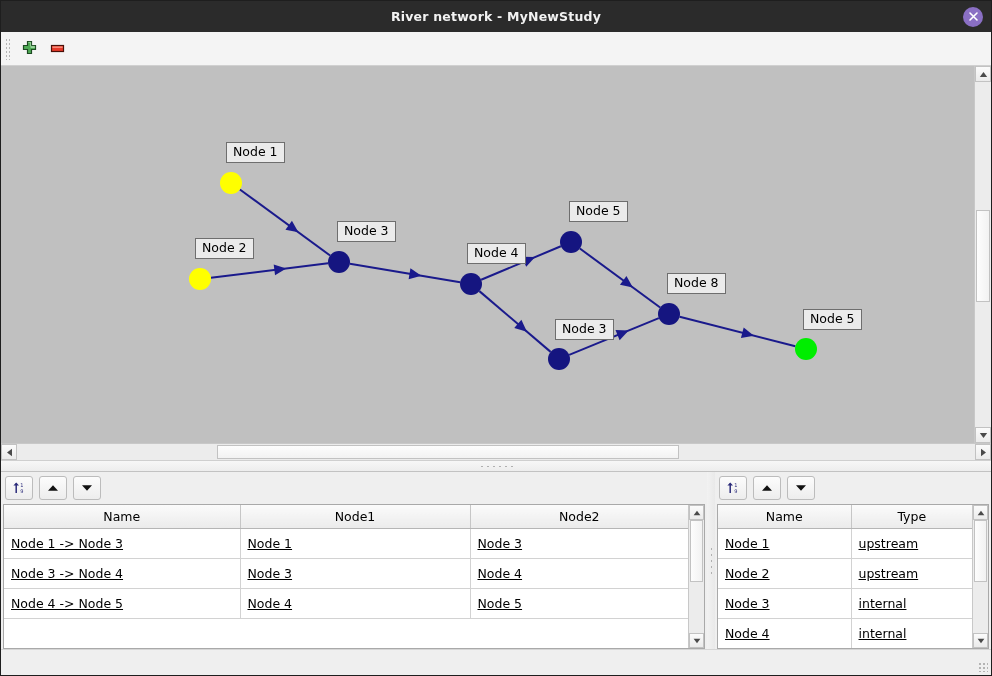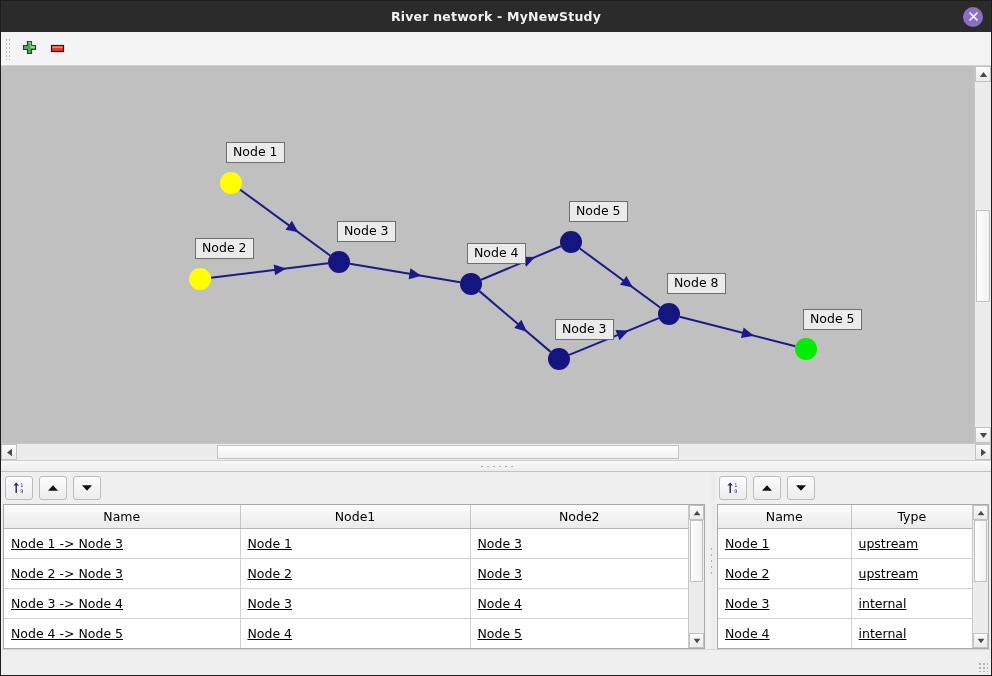--- a/index.html
+++ b/index.html
@@ -420,25 +420,20 @@
                   <th>Node2</th>
                 </tr>
               </thead>
             <tbody id="reaches-body">
                 <tr>
                   <td>Node 1 -&gt; Node 3</td>
                   <td>Node 1</td>
                   <td>Node 3</td>
                 </tr>
                 <tr>
-                  <td>Node 2 -&gt; Node 3</td>
-                  <td>Node 2</td>
-                  <td>Node 3</td>
-                </tr>
-                <tr>
                   <td>Node 3 -&gt; Node 4</td>
                   <td>Node 3</td>
                   <td>Node 4</td>
                 </tr>
                 <tr>
                   <td>Node 4 -&gt; Node 5</td>
                   <td>Node 4</td>
                   <td>Node 5</td>
                 </tr>
               </tbody>

